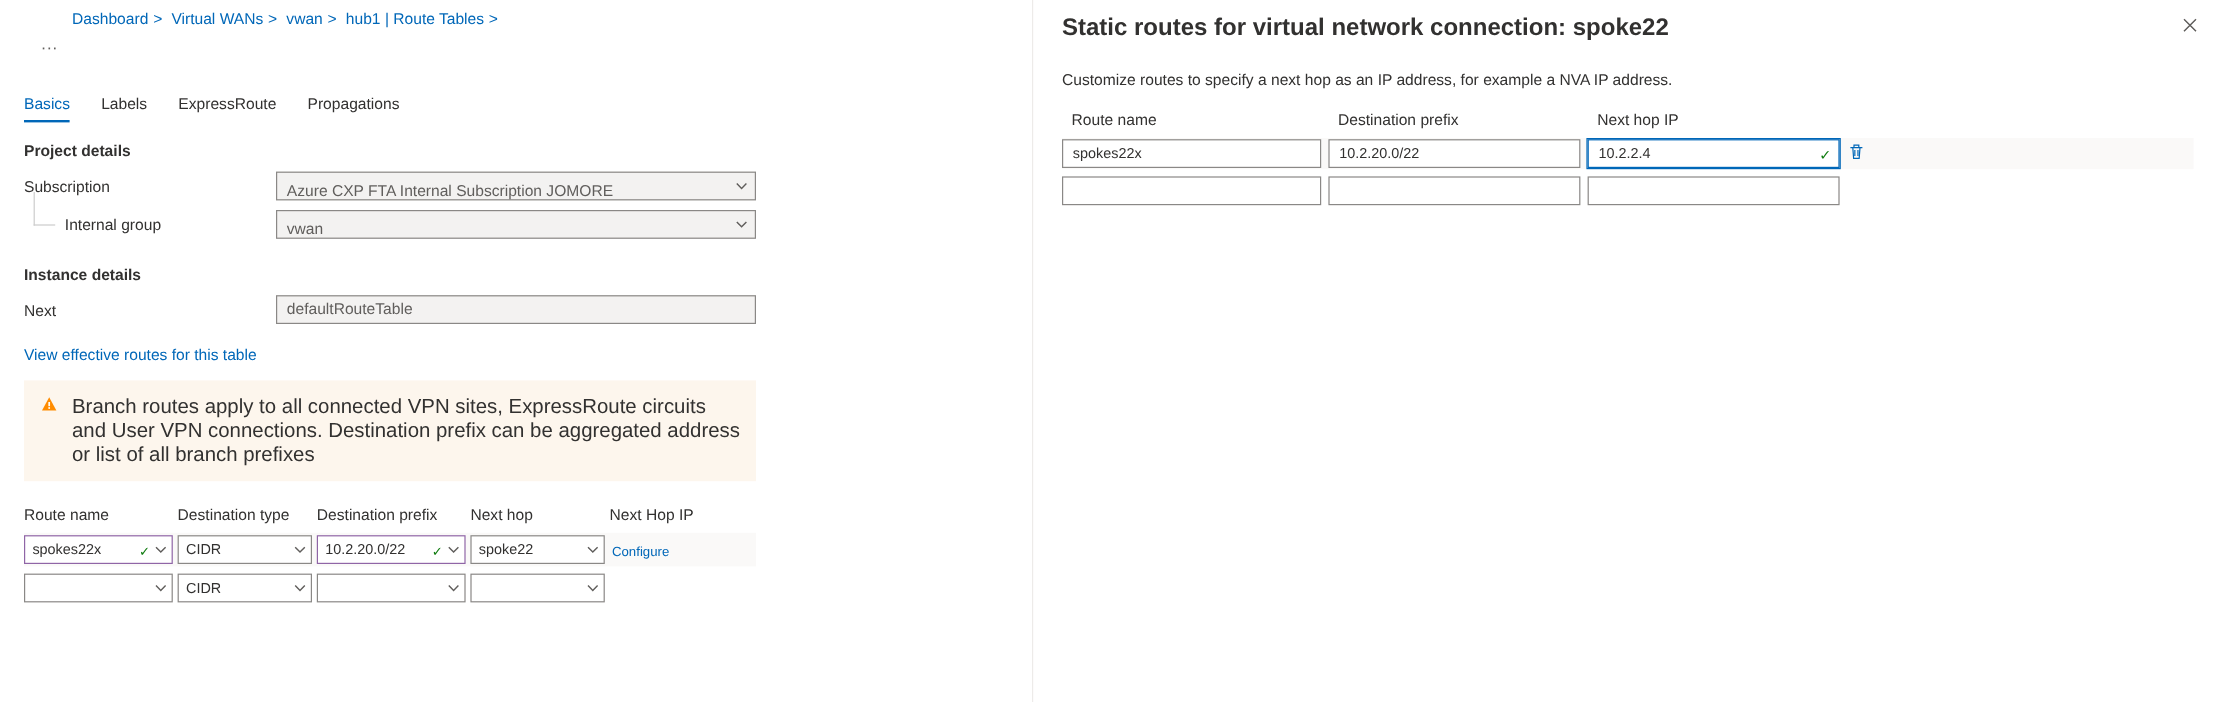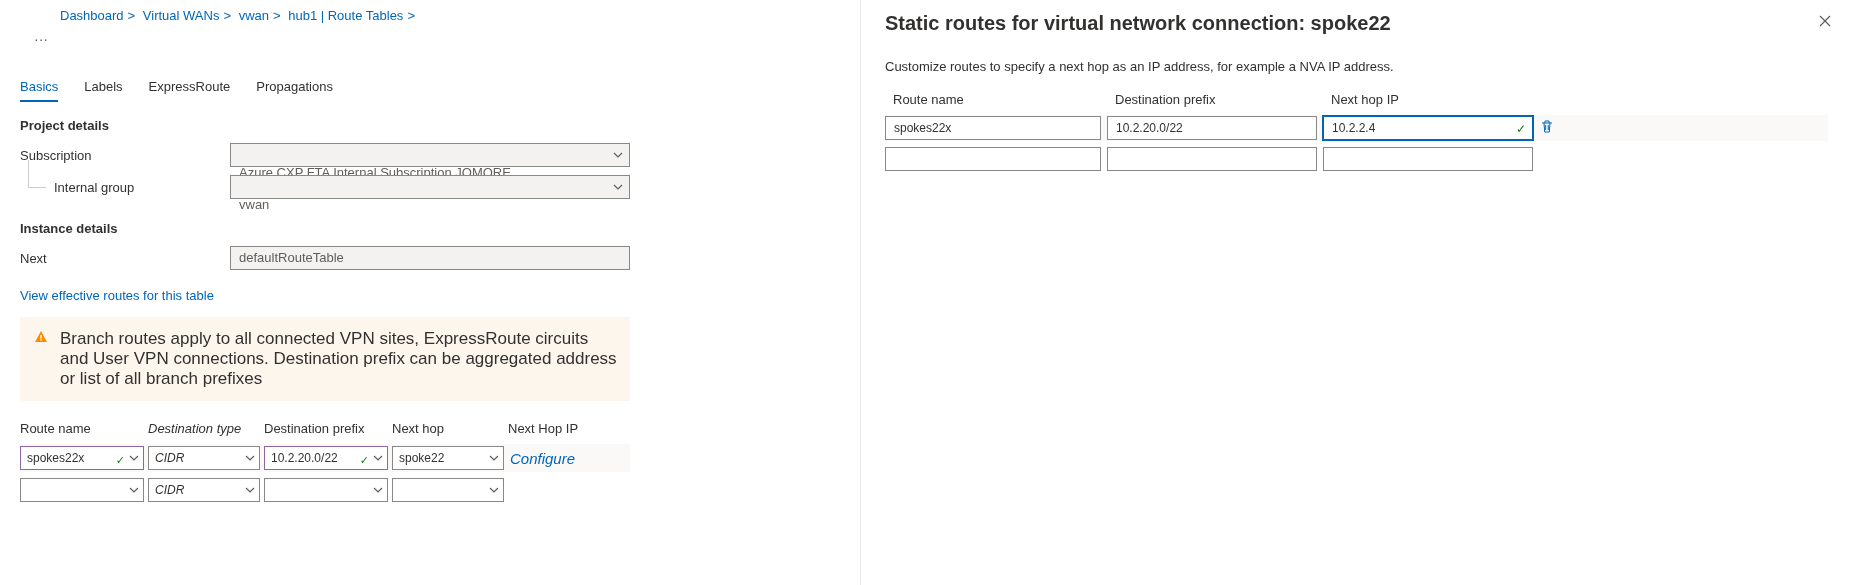--- a/index.html
+++ b/index.html
@@ -22,49 +22,49 @@
   .tab { padding:6px 0; margin-right:26px; font-size:13px; color:#323130; cursor:pointer; }
   .tab.active { color:#0067b8; font-weight:400; border-bottom:2px solid #0067b8; }
 
   .section-head { font-weight:600; font-size:13px; margin-bottom:10px; }
 
   .field-row { display:flex; align-items:center; margin-bottom:8px; }
   .field-label { width:210px; font-size:13px; color:#323130; }
   .field-label.indent { padding-left:34px; position:relative; }
   .tree-line { position:absolute; left:8px; top:-20px; width:18px; height:28px; border-left:1px solid #ccc; border-bottom:1px solid #ccc; }
 
-  .sel-box { position:relative; width:400px; height:24px; border:1px solid #8a8886; background:#f3f2f1; color:#605e5c; font-size:13px; padding:20px 24px 2px 8px; line-height:18px; }
+  .sel-box { position:relative; width:400px; height:24px; border:1px solid #8a8886; background:#f3f2f1; color:#605e5c; font-size:13px; padding:6px 24px 2px 8px; line-height:18px; }
   .sel-box.disabled { background:#f3f2f1; color:#605e5c; }
   .chev { position:absolute; right:6px; top:50%; transform:translateY(-50%); }
   .chev svg { width:10px; height:10px; display:block; }
 
   .plain-box { width:400px; height:24px; border:1px solid #8a8886; background:#f3f2f1; color:#605e5c; font-size:13px; padding:2px 8px; line-height:18px; }
 
   .link { color:#0067b8; text-decoration:none; cursor:pointer; font-size:13px; }
 
   .info-banner { background:#fdf6ed; padding:12px 12px 12px 40px; position:relative; font-size:17px; color:#323130; margin:14px 0 20px 0; width:610px; }
   .info-banner .warn-icon { position:absolute; left:14px; top:12px; }
 
   
   .rt-wrap { width:610px; }
   .rt-head, .rt-row { display:flex; align-items:center; }
   .rt-head { margin-bottom:8px; }
   .rt-head > div { font-size:13px; }
   .col-name   { width:124px; margin-right:4px; }
-  .col-dtype  { width:112px; margin-right:4px;font-style:italic; }
+  .col-dtype  { width:112px; margin-right:4px; }
   .col-prefix { width:124px; margin-right:4px; }
   .col-nhop   { width:112px; margin-right:4px; }
   .col-nip    { width:110px; }
   .mini-in { height:24px; border:1px solid #8a8886; font-size:12px; padding:2px 20px 2px 6px; line-height:18px; background:#fff; position:relative; }
   .mini-in.validated { border-color:#8f65a6; }
   .mini-in .check { position:absolute; right:18px; top:4px; color:#107c10; font-size:11px; }
   .mini-in .chev { right:4px; }
   .rt-row { margin-bottom:6px; }
   .rt-row.even { background:#faf9f8; padding:2px 0; }
-  .cfg-link { color:#0067b8; font-size:15px; cursor:pointer; padding-left:2px;font-style:italic; }
+  .cfg-link { color:#0067b8; font-size:11px; cursor:pointer; padding-left:2px; }
 
   .hscroll { width:610px; height:15px; overflow-x:scroll; overflow-y:hidden; margin-top:4px;}
   .hscroll-inner { width:900px; height:1px; }
 
   
   .panel-title { font-size:20px; font-weight:600; margin:4px 0 24px 0; padding-right:30px; }
   .close-x { position:absolute; right:20px; top:14px; cursor:pointer; color:#605e5c; }
   .panel-desc { font-size:13px; color:#323130; margin-bottom:14px; }
 
   .sr-head, .sr-row { display:flex; align-items:center; }

